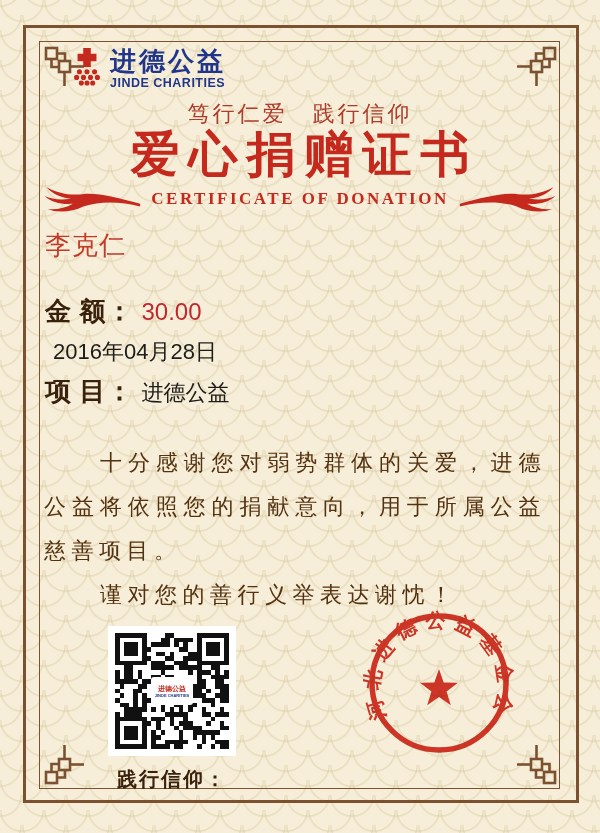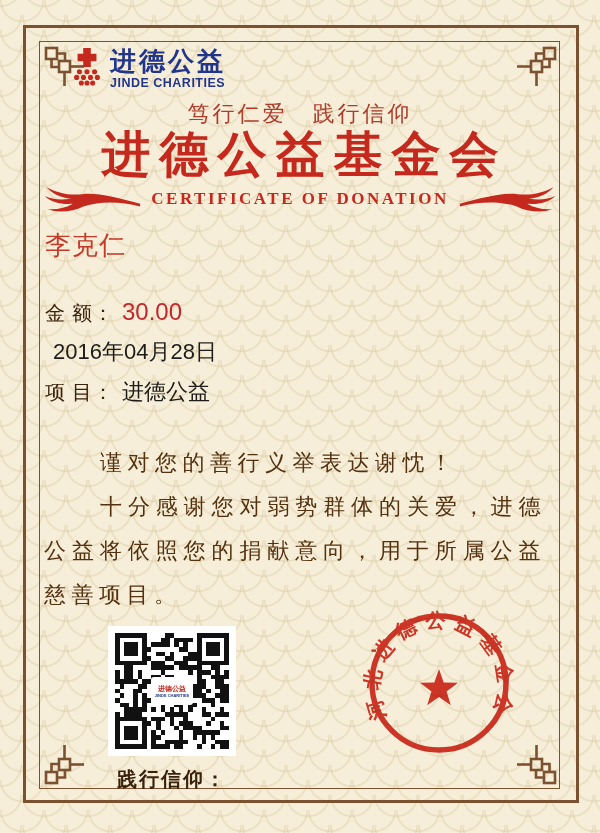--- a/index.html
+++ b/index.html
@@ -53,22 +53,22 @@
   .flourish{width:98px;height:27px;flex:0 0 auto;}
   .flourish.right{transform:scaleX(-1);}
 
   .donor{position:absolute;left:45px;top:228px;font-size:26px;color:#c23a28;letter-spacing:1px;}
 
   .field{position:absolute;left:45px;display:flex;align-items:baseline;line-height:30px;}
   .field.amount{top:297px;}
   .field.date{top:337px;}
   .field.project{top:377px;}
   .f-label{
-    font-family:"Liberation Serif", serif;font-weight:normal;
-    font-size:20px;color:#39210b;letter-spacing:1px;
+    font-family:"Liberation Serif", serif;font-weight:bold;
+    font-size:26px;color:#39210b;letter-spacing:1px;
   }
   .f-value{font-size:22px;color:#1d1c1a;margin-left:8px;}
   .field.amount .f-value{color:#c1272d;font-size:24px;}
 
   .body-text{
     position:absolute;left:44px;top:441px;width:502px;
     font-family:"Liberation Serif", serif;
     font-size:22px;color:#54310f;letter-spacing:5.5px;line-height:44px;
     text-align:justify;
   }
@@ -173,21 +173,21 @@
           <circle cx="24" cy="38" r="2.7"></circle>
       </g>
     </svg>
     <div class="logo-txt">
       <span class="logo-cn">进德公益</span>
       <span class="logo-en">JINDE CHARITIES</span>
     </div>
   </div>
 
   <div class="slogan">笃行仁爱　践行信仰</div>
-  <div class="cert-title">进德公益基金会</div>
+  <div class="cert-title">爱心捐赠证书</div>
 
   <div class="subtitle-row">
     <svg class="flourish" viewBox="0 0 112 30">
       <path d="M111,21 C85,14 62,8 45,10 C30,12 15,8 4,2 C11,10 21,14 32,15 C21,17 10,16 2,12 C9,19 21,22 34,21 C26,26 15,28 5,27 C17,32 34,30 46,24 C68,17 90,19 111,24 Z" fill="#c5281c"></path>
     </svg>
     <span class="subtitle">CERTIFICATE OF DONATION</span>
     <svg class="flourish right" viewBox="0 0 112 30">
       <path d="M111,21 C85,14 62,8 45,10 C30,12 15,8 4,2 C11,10 21,14 32,15 C21,17 10,16 2,12 C9,19 21,22 34,21 C26,26 15,28 5,27 C17,32 34,30 46,24 C68,17 90,19 111,24 Z" fill="#c5281c"></path>
     </svg>
   </div>
@@ -200,22 +200,22 @@
   </div>
   <div class="field date">
     <span class="f-value">2016年04月28日</span>
   </div>
   <div class="field project">
     <span class="f-label">项 目：</span>
     <span class="f-value">进德公益</span>
   </div>
 
   <div class="body-text">
+    <p>十分感谢您对弱势群体的关爱，进德公益将依照您的捐献意向，用于所属公益慈善项目。</p>
     <p>谨对您的善行义举表达谢忱！</p>
-    <p>十分感谢您对弱势群体的关爱，进德公益将依照您的捐献意向，用于所属公益慈善项目。</p>
   </div>
 
   <div class="qr">
     <div class="qr-grid">
         <div style="grid-area: 1 / 1;"></div>
         <div style="grid-area: 1 / 2;"></div>
         <div style="grid-area: 1 / 3;"></div>
         <div style="grid-area: 1 / 4;"></div>
         <div style="grid-area: 1 / 5;"></div>
         <div style="grid-area: 1 / 6;"></div>

